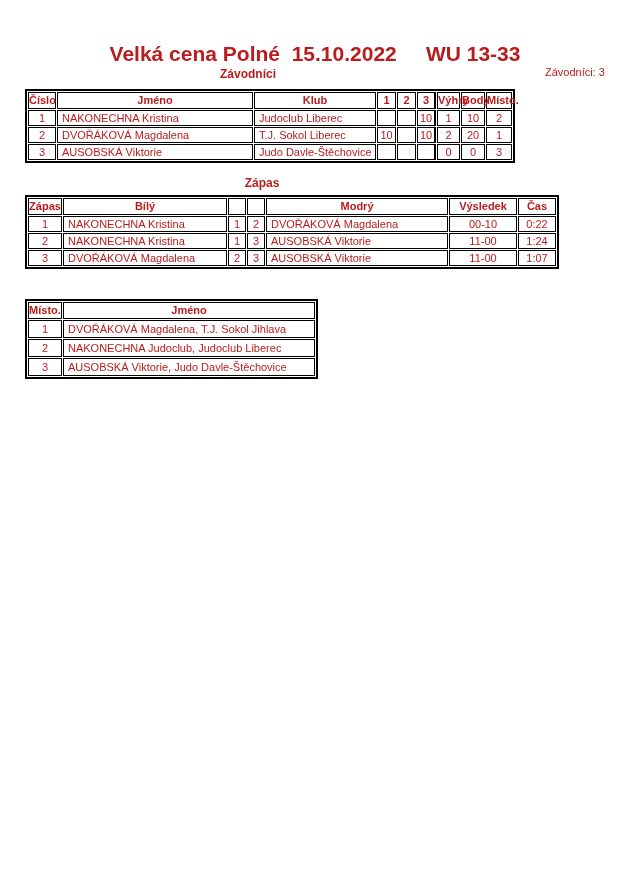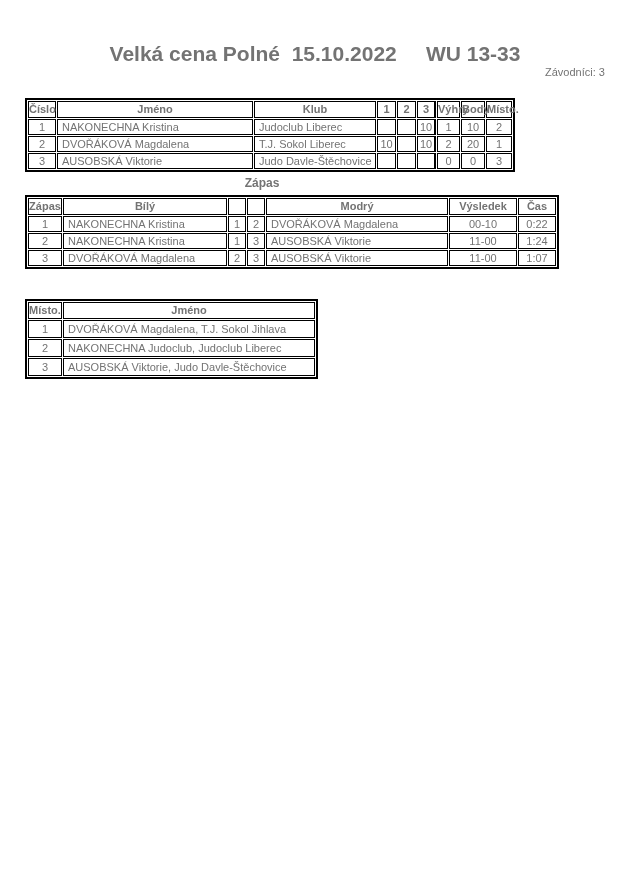--- a/index.html
+++ b/index.html
@@ -1,43 +1,44 @@
 <!DOCTYPE html>
 <html><head>
 <meta charset="utf-8">
 <style>
   html,body{margin:0;padding:0;background:#fff;}
-  .page{position:relative;width:630px;height:891px;background:#fff;color:#737373;
+  .page{position:relative;width:630px;height:891px;background:#fff;color:#b91c1c;
         font-family:"Liberation Sans",sans-serif;overflow:hidden;}
   .main-title{position:absolute;top:42px;left:0;width:100%;text-align:center;
         font-size:21px;font-weight:bold;white-space:pre;letter-spacing:0px;}
   .sec-title{position:absolute;width:200px;text-align:center;font-size:12px;font-weight:bold;}
   .t-zav{top:67px;left:148px;}
   .t-zap{top:176px;left:162px;}
   .t-vys{top:284px;left:78px;}
   .count{position:absolute;top:66px;left:545px;font-size:11px;}
   table.tbl{position:absolute;border-collapse:separate;border-spacing:1px;
         border:2px solid #000;table-layout:fixed;background:#fff;}
-  .t1{left:25px;top:98px;width:486px;}
+  .t1{left:25px;top:89px;width:486px;}
   .t2{left:25px;top:195px;width:530px;}
   .t3{left:25px;top:299px;width:289px;}
   .tbl td{border:1px solid #000;font-size:11px;line-height:13px;height:14px;
         padding:0;white-space:nowrap;overflow:visible;vertical-align:middle;}
   .t3 td{height:16px;}
   .tbl tr.hdr td{font-weight:bold;text-align:center;height:15px;}
   .tbl td.c{text-align:center;}
   .tbl td.l{text-align:left;padding-left:4px;}
   .tbl td.tk{border-right-width:2px;}
 </style>
 </head>
 <body>
 
 <div class="page">
 
   <div class="main-title">Velká cena Polné  15.10.2022     WU 13-33</div>
+  <div class="sec-title t-zav">Závodníci</div>
   <div class="count">Závodníci: 3</div>
 
   <table class="tbl t1">
     <colgroup>
       <col style="width:28px">
         <col style="width:196px">
         <col style="width:122px">
       <col style="width:19px">
         <col style="width:19px">
         <col style="width:19px">

